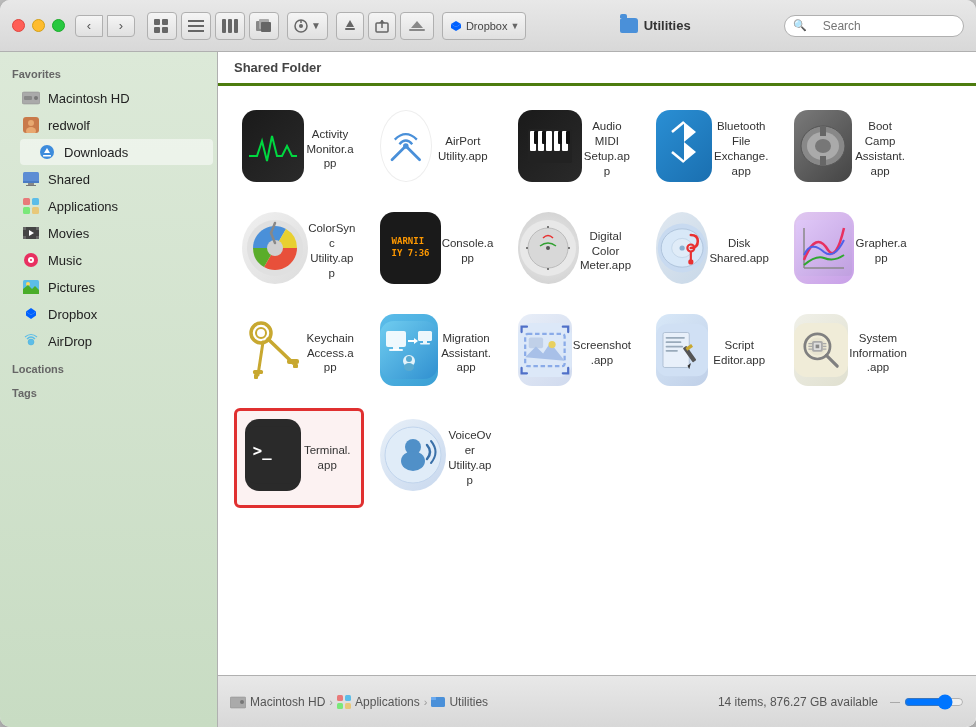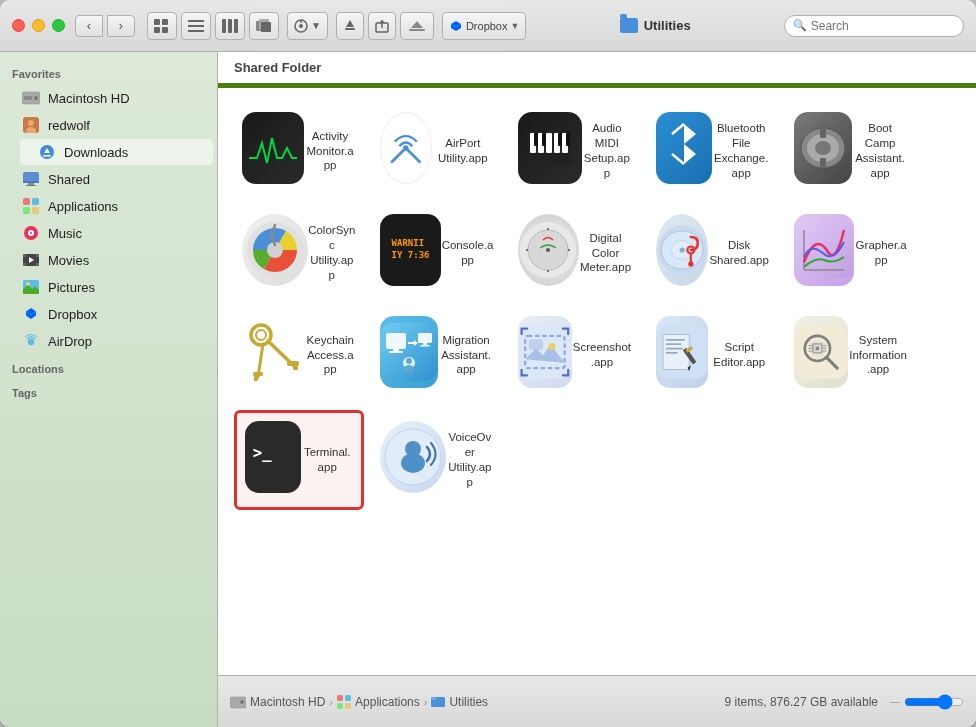--- a/index.html
+++ b/index.html
@@ -124,20 +124,21 @@
       width: 180px;
       margin-left: 8px;
     }
     .search-box input {
       border: none;
       outline: none;
       font-size: 12px;
       width: 100%;
       background: transparent;
       color: #737373;
+      margin-left: 12px;
     }
     .search-icon-svg { color: #999; margin-right: 4px; font-size: 11px; }
     
     .window-body {
       display: flex;
       flex: 1;
       overflow: hidden;
     }
     
     .sidebar {
@@ -181,21 +182,21 @@
       display: flex;
       flex-direction: column;
       background: white;
       overflow: hidden;
     }
     .shared-folder-label {
       padding: 8px 16px;
       font-size: 13px;
       font-weight: 600;
       color: #444;
-      border-bottom: 5px solid #4d7c0f;
+      border-bottom: 3px solid #4d7c0f;
       background: white;
       flex-shrink: 0;
     }
     .file-grid {
       flex: 1;
       overflow-y: auto;
       padding: 16px;
       display: flex;
       flex-wrap: wrap;
       align-content: flex-start;
@@ -501,40 +502,40 @@
               <rect x="0" y="9" width="7" height="7" rx="1.5" fill="#7ae87a"></rect>
               <rect x="9" y="9" width="7" height="7" rx="1.5" fill="#e8c87a"></rect>
             </svg>
         </div>
         <span>Applications</span>
       </div>
 
       <div class="sidebar-item">
         <div class="sidebar-icon">
           <svg width="16" height="16" viewBox="0 0 16 16">
-              <circle cx="8" cy="8" r="7" fill="#e83060"></circle>
-              <circle cx="8" cy="8" r="3" fill="white"></circle>
-              <circle cx="8" cy="8" r="1" fill="#e83060"></circle>
-            </svg>
-        </div>
-        <span>Music</span>
-      </div>
-
-      <div class="sidebar-item">
-        <div class="sidebar-icon">
-          <svg width="16" height="16" viewBox="0 0 16 16">
               <rect x="0" y="2" width="16" height="12" rx="1.5" fill="#444"></rect>
               <polygon points="6,5 6,11 11,8" fill="white"></polygon>
               <rect x="0" y="2" width="3" height="3" fill="#666"></rect>
               <rect x="13" y="2" width="3" height="3" fill="#666"></rect>
               <rect x="0" y="11" width="3" height="3" fill="#666"></rect>
               <rect x="13" y="11" width="3" height="3" fill="#666"></rect>
             </svg>
         </div>
         <span>Movies</span>
+      </div>
+
+      <div class="sidebar-item">
+        <div class="sidebar-icon">
+          <svg width="16" height="16" viewBox="0 0 16 16">
+              <circle cx="8" cy="8" r="7" fill="#e83060"></circle>
+              <circle cx="8" cy="8" r="3" fill="white"></circle>
+              <circle cx="8" cy="8" r="1" fill="#e83060"></circle>
+            </svg>
+        </div>
+        <span>Music</span>
       </div>
 
       <div class="sidebar-item">
         <div class="sidebar-icon">
           <svg width="16" height="16" viewBox="0 0 16 16">
               <rect x="0" y="1" width="16" height="14" rx="1.5" fill="#5cbde8"></rect>
               <circle cx="5" cy="5" r="2" fill="#ffd860"></circle>
               <polygon points="0,10 5,6 9,10 12,7 16,11 16,15 0,15" fill="#4aad2a"></polygon>
             </svg>
         </div>
@@ -869,21 +870,21 @@
           </div>
           <span class="breadcrumb-sep">›</span>
           <div class="breadcrumb-item">
             <svg width="14" height="12" viewBox="0 0 14 12">
                 <rect x="0" y="1" width="14" height="10" rx="1.5" fill="#4a90d9"></rect>
                 <rect x="0" y="1" width="5" height="3" rx="0.5" fill="#6aaaf0"></rect>
               </svg>
             <span>Utilities</span>
           </div>
         </div>
-        <span class="status-info">9 items, 876.27 GB available</span>
+        <span class="status-info">14 items, 876.27 GB available</span>
         <div class="status-slider">
           <span style="font-size:10px;color:#999">—</span>
           <input type="range" min="0" max="100" value="75" style="width: 60px;">
         </div>
       </div>
     </div>
   </div>
 </div>
 
 </body></html>

